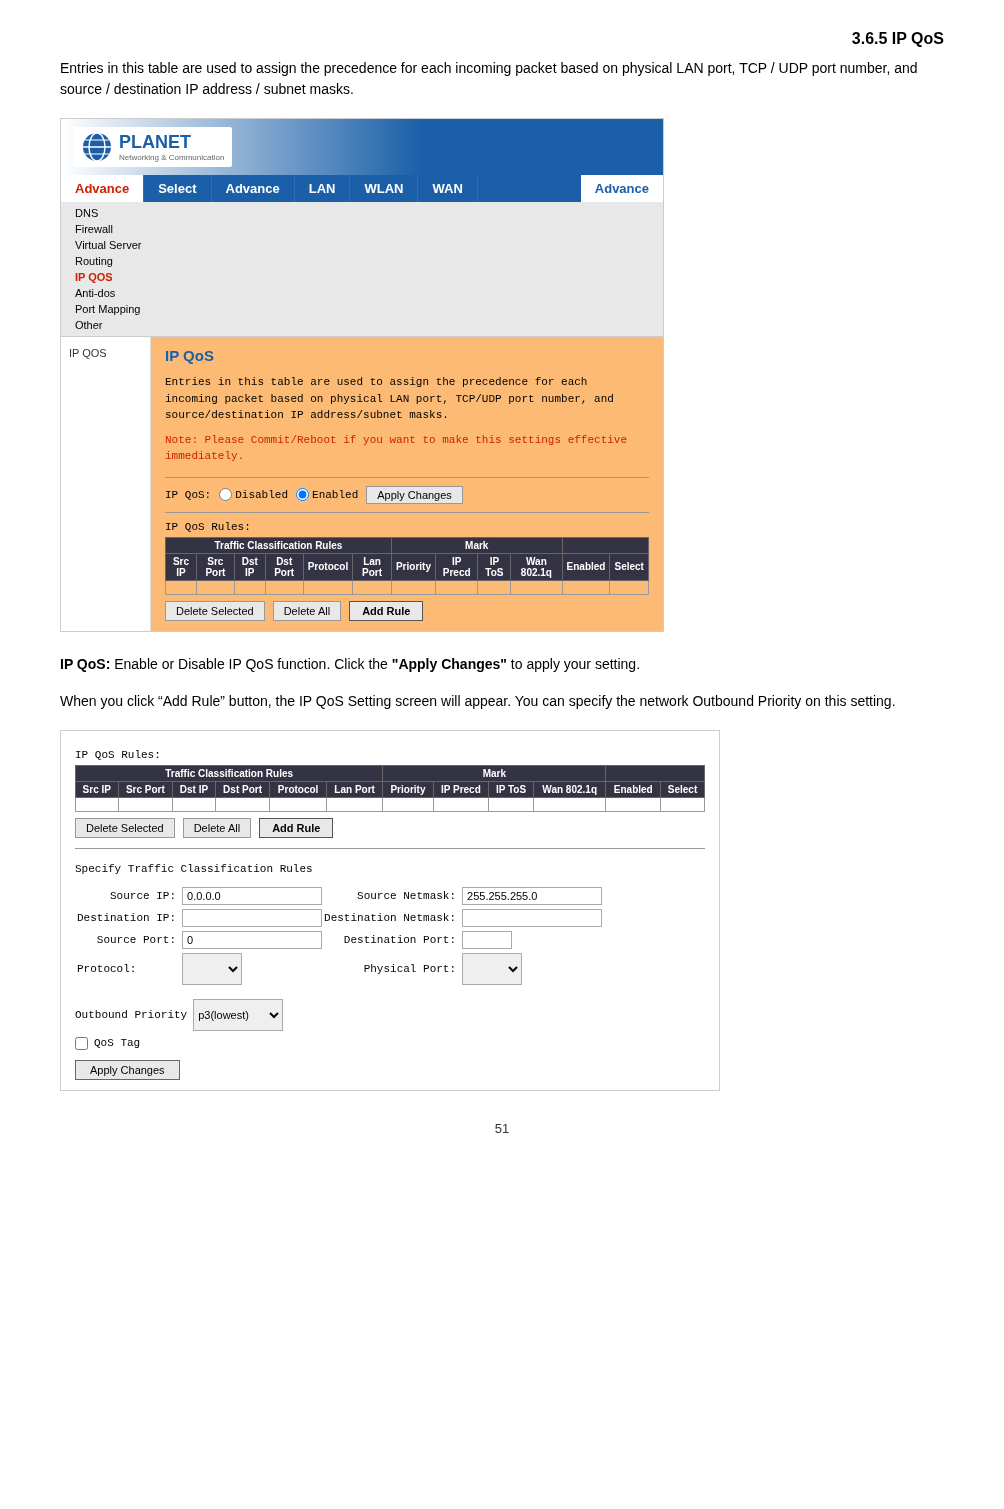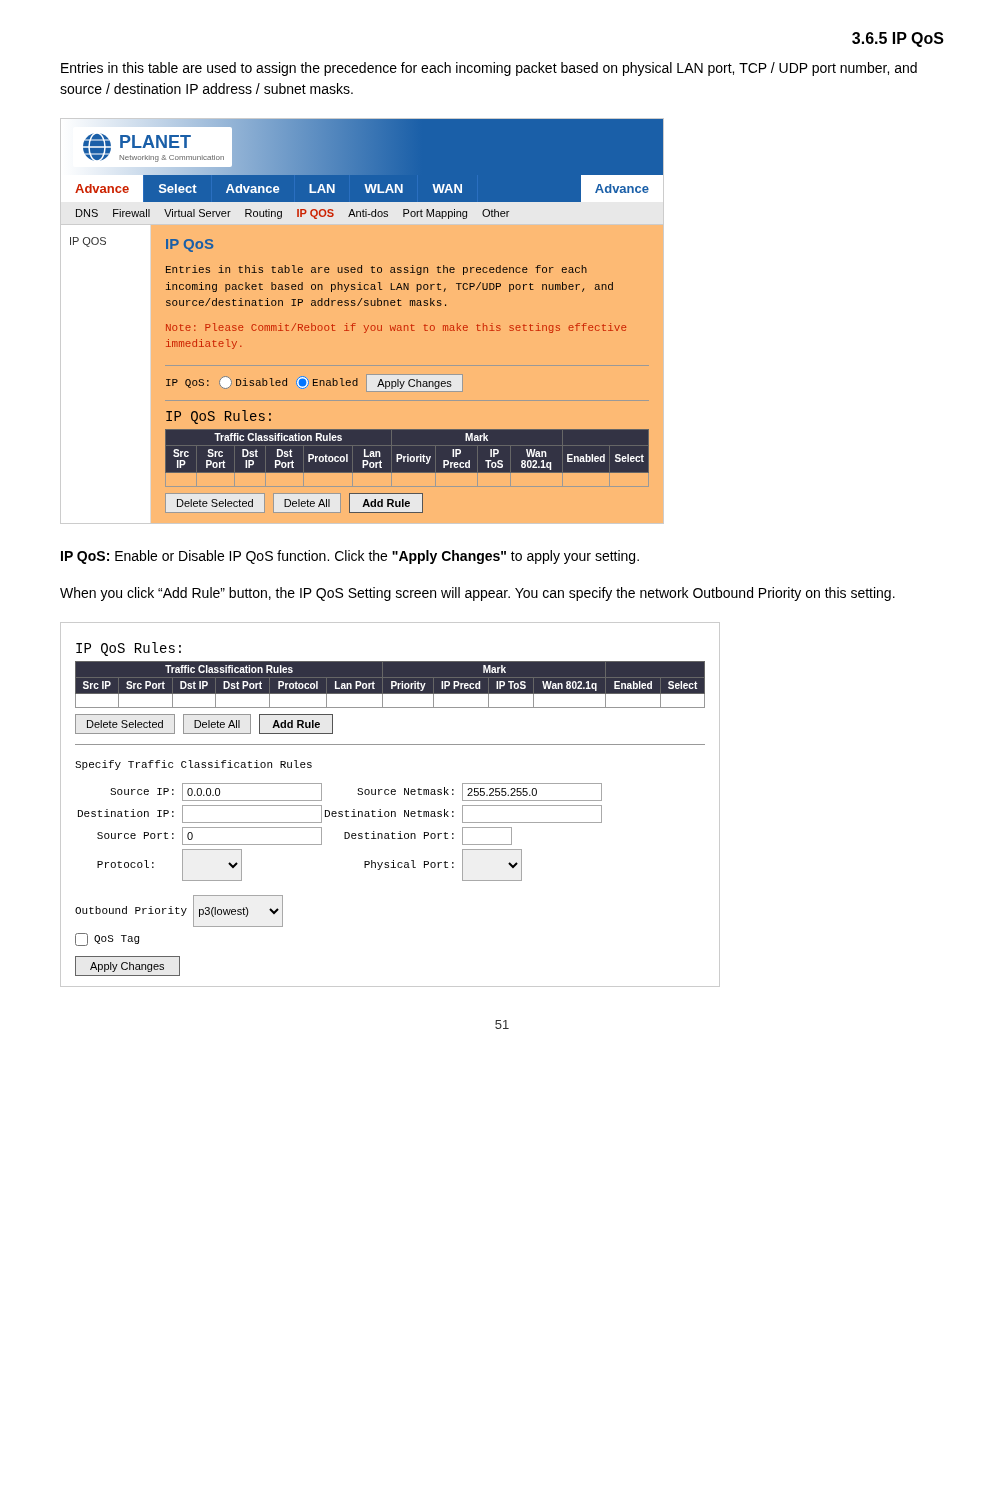--- a/index.html
+++ b/index.html
@@ -86,20 +86,21 @@
     }
     
     .sub-nav {
       background: #e8e8e8;
       display: flex;
       flex-wrap: wrap;
       padding: 4px 8px;
       gap: 2px;
       font-size: 11px;
       border-bottom: 1px solid #ccc;
+      flex-direction: column;
     }
     .sub-nav span {
       padding: 1px 6px;
       cursor: pointer;
       color: #000;
     }
     .sub-nav span.active-sub {
       color: #cc2200;
       font-weight: bold;
     }
@@ -160,21 +161,21 @@
     .btn-small {
       background: #e8e8e8;
       border: 1px solid #999;
       padding: 2px 10px;
       font-size: 11px;
       cursor: pointer;
       font-family: Arial, sans-serif;
     }
     
     .rules-label {
-      font-size: 14px;
+      font-size: 11px;
       font-family: 'Courier New', monospace;
       margin: 8px 0 4px 0;
     }
     .qos-table {
       width: 100%;
       border-collapse: collapse;
       font-size: 10px;
       font-family: Arial, sans-serif;
     }
     .qos-table th {
@@ -502,21 +503,21 @@
         <td style="text-align:right;padding-right:4px;white-space:nowrap;">Source Port:</td>
         <td>
           <input type="text" class="form-input" value="0" style="">
         </td>
         <td style="text-align:right;padding-right:4px;white-space:nowrap;">Destination Port:</td>
         <td>
           <input type="text" class="form-input-sm" value="" style="">
         </td>
       </tr>
       <tr>
-        <td style="text-align:center;padding-right:4px;white-space:nowrap;">Protocol:</td>
+        <td style="text-align:left;padding-right:4px;white-space:nowrap;">Protocol:</td>
         <td>
           <select class="form-select">
             <option value=""></option>
             <option value="tcp">TCP</option>
             <option value="udp">UDP</option>
           </select>
         </td>
         <td style="text-align:right;padding-right:4px;white-space:nowrap;">Physical Port:</td>
         <td>
           <select class="form-select">

